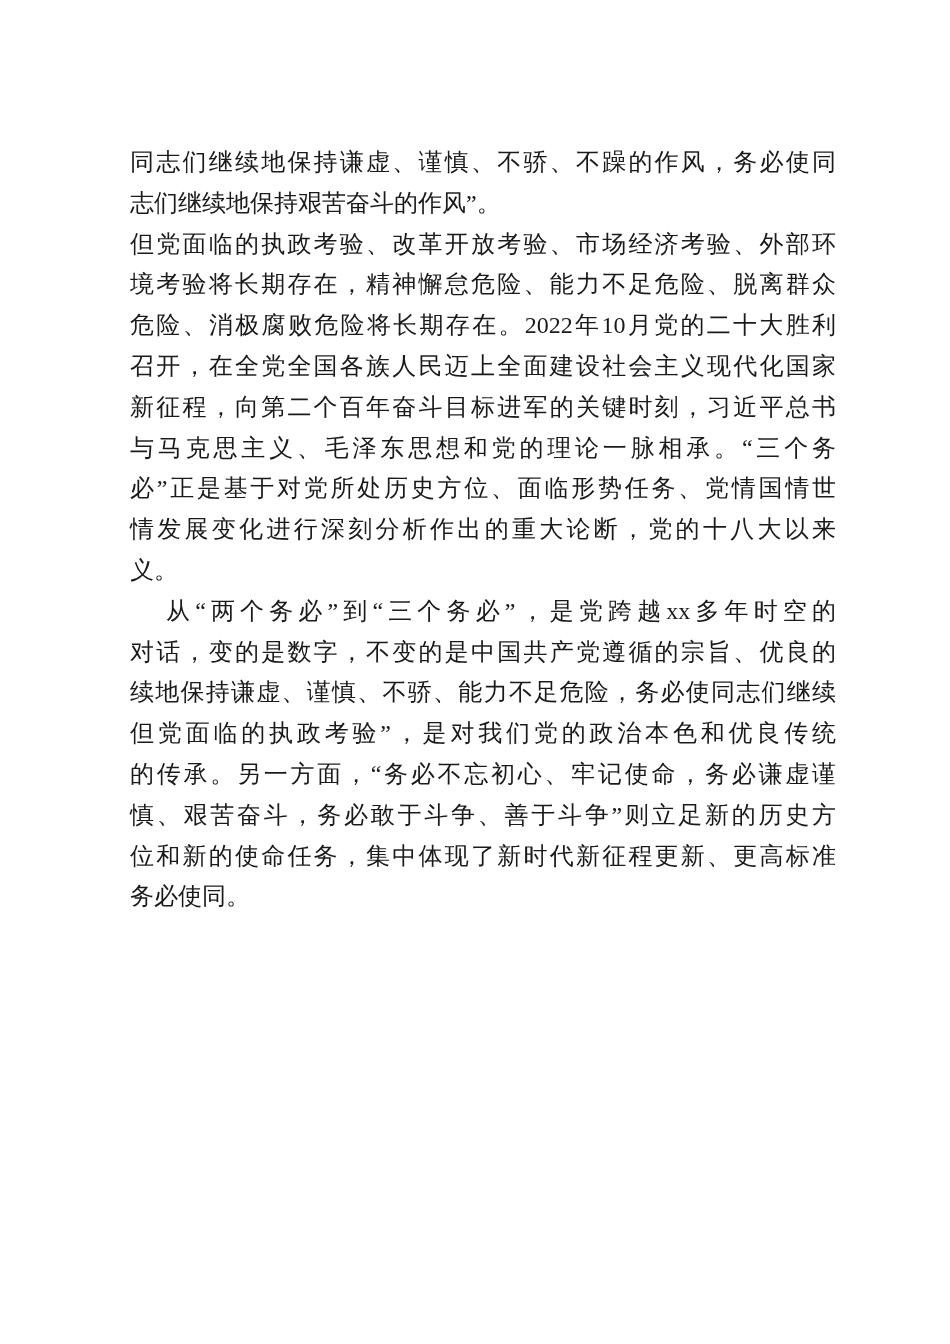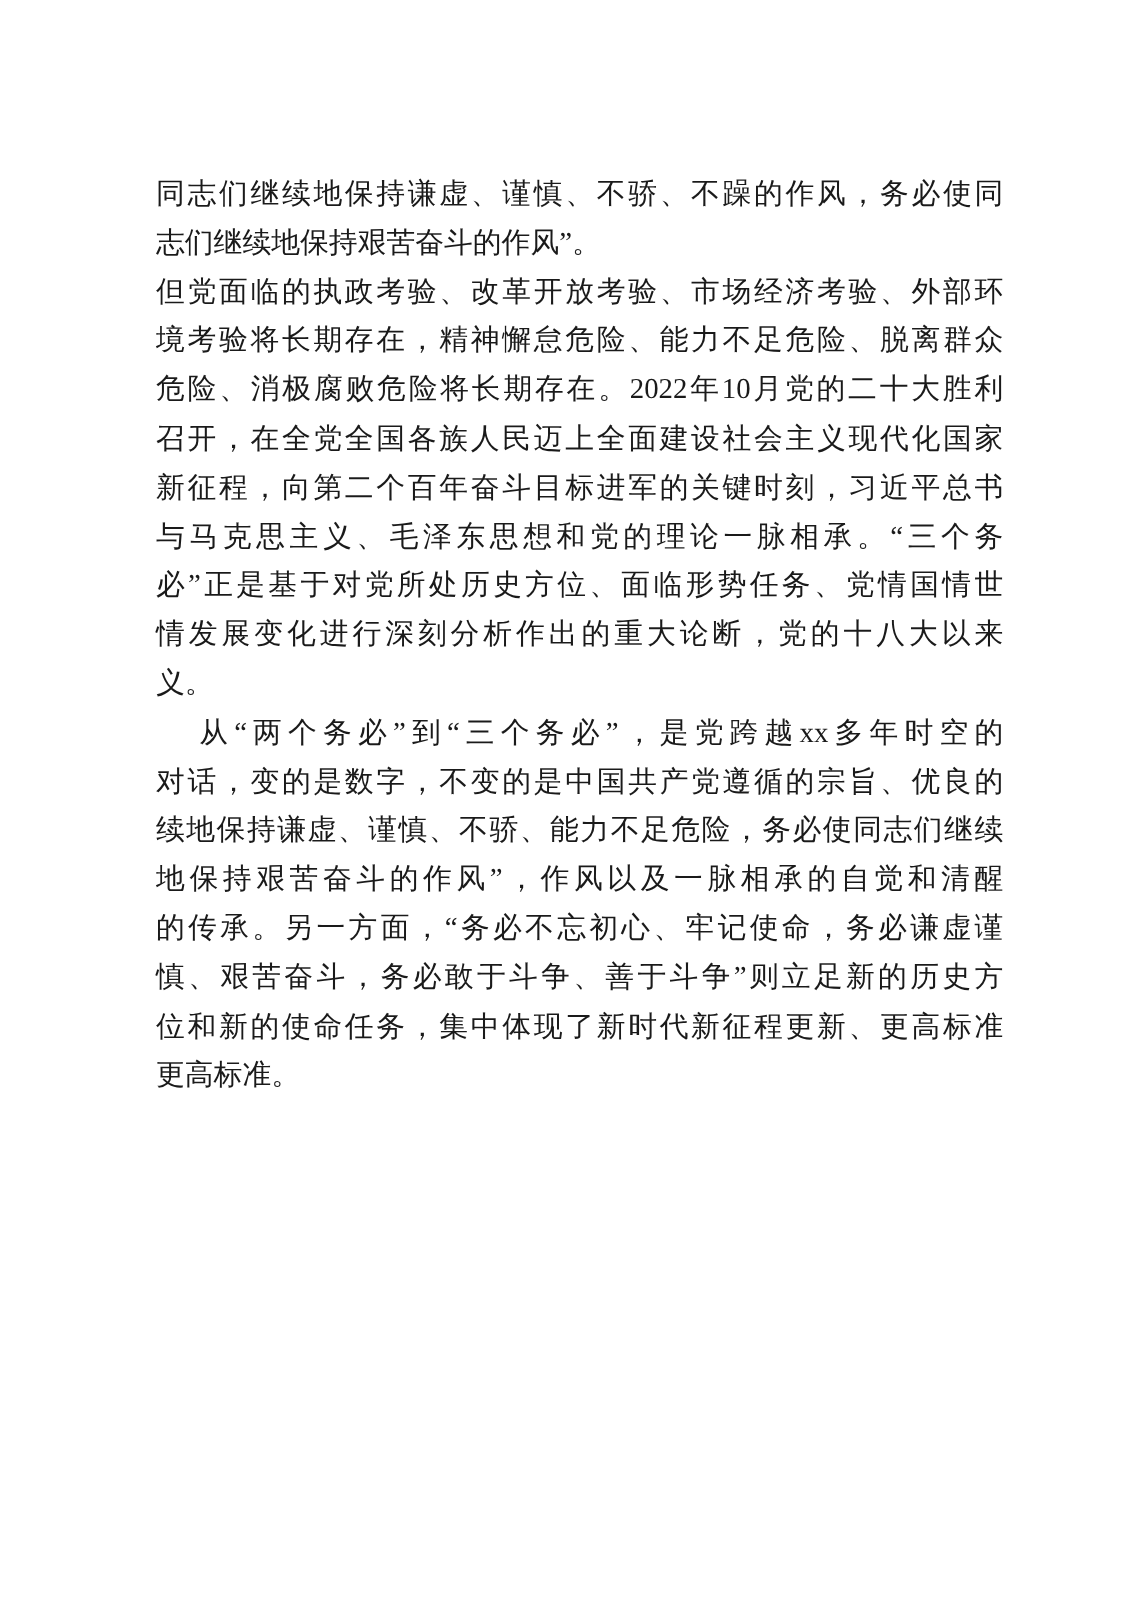--- a/index.html
+++ b/index.html
@@ -40,21 +40,21 @@
       <span class="line">与马克思主义、毛泽东思想和党的理论一脉相承。“三个务</span>
       <span class="line">必”正是基于对党所处历史方位、面临形势任务、党情国情世</span>
       <span class="line">情发展变化进行深刻分析作出的重大论断，党的十八大以来</span>
       <span class="line last">义。</span>
     </div>
 
     <div>
       <span class="line indent">从“两个务必”到“三个务必”，是党跨越xx多年时空的</span>
       <span class="line">对话，变的是数字，不变的是中国共产党遵循的宗旨、优良的</span>
       <span class="line">续地保持谦虚、谨慎、不骄、能力不足危险，务必使同志们继续</span>
-      <span class="line">地保持艰苦奋斗的作风”，作风以及一脉相承的自觉和清醒</span>
+      <span class="line">但党面临的执政考验”，是对我们党的政治本色和优良传统</span>
       <span class="line">的传承。另一方面，“务必不忘初心、牢记使命，务必谦虚谨</span>
       <span class="line">慎、艰苦奋斗，务必敢于斗争、善于斗争”则立足新的历史方</span>
       <span class="line">位和新的使命任务，集中体现了新时代新征程更新、更高标准</span>
-      <span class="line last">更高标准。</span>
+      <span class="line last">务必使同。</span>
     </div>
 
   </div>
 </div>
 
 </body></html>

